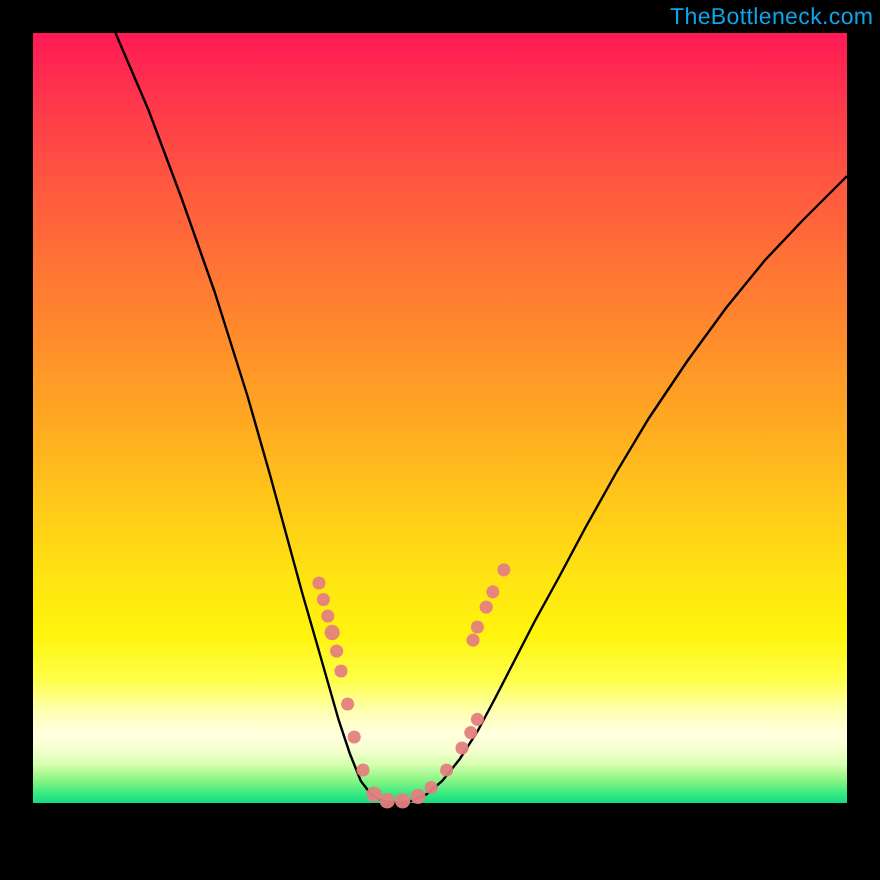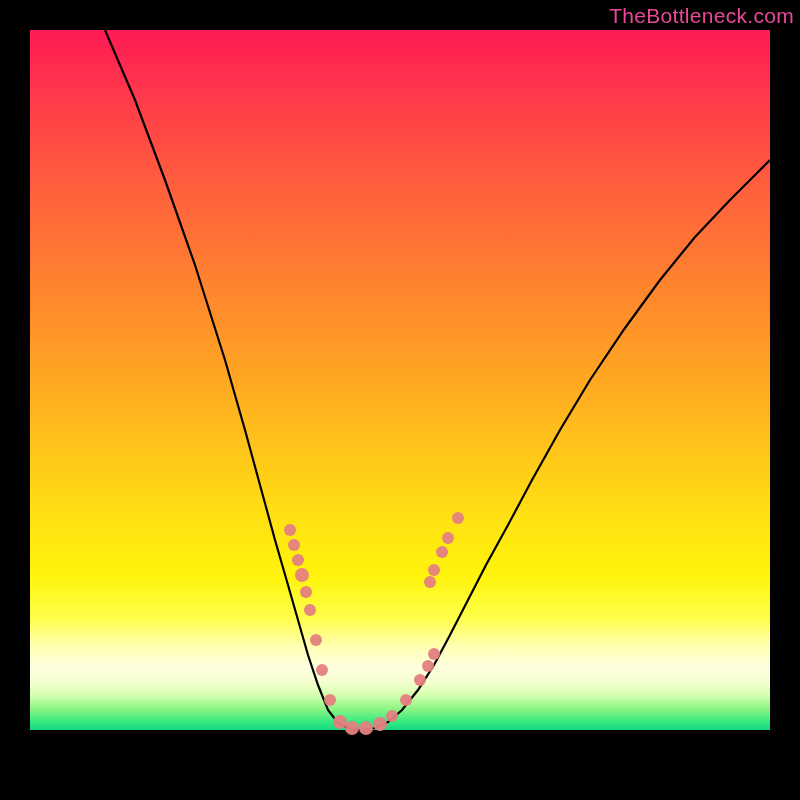--- a/index.html
+++ b/index.html
@@ -41,21 +41,21 @@
       #d6ffb0 95%,
       #8cf584 97%,
       #2fe880 99%,
       #17d884 100%
     );
   }
   .watermark {
     position: absolute;
     top: 4px;
     right: 6px;
-    color: #ec4899;
+    color: #0ea5e9;
     font-size: 21px;
     font-weight: 500;
     letter-spacing: 0.3px;
     user-select: none;
   }
   svg.curve {
     position: absolute;
     left: 0;
     top: 0;
     width: 740px;

